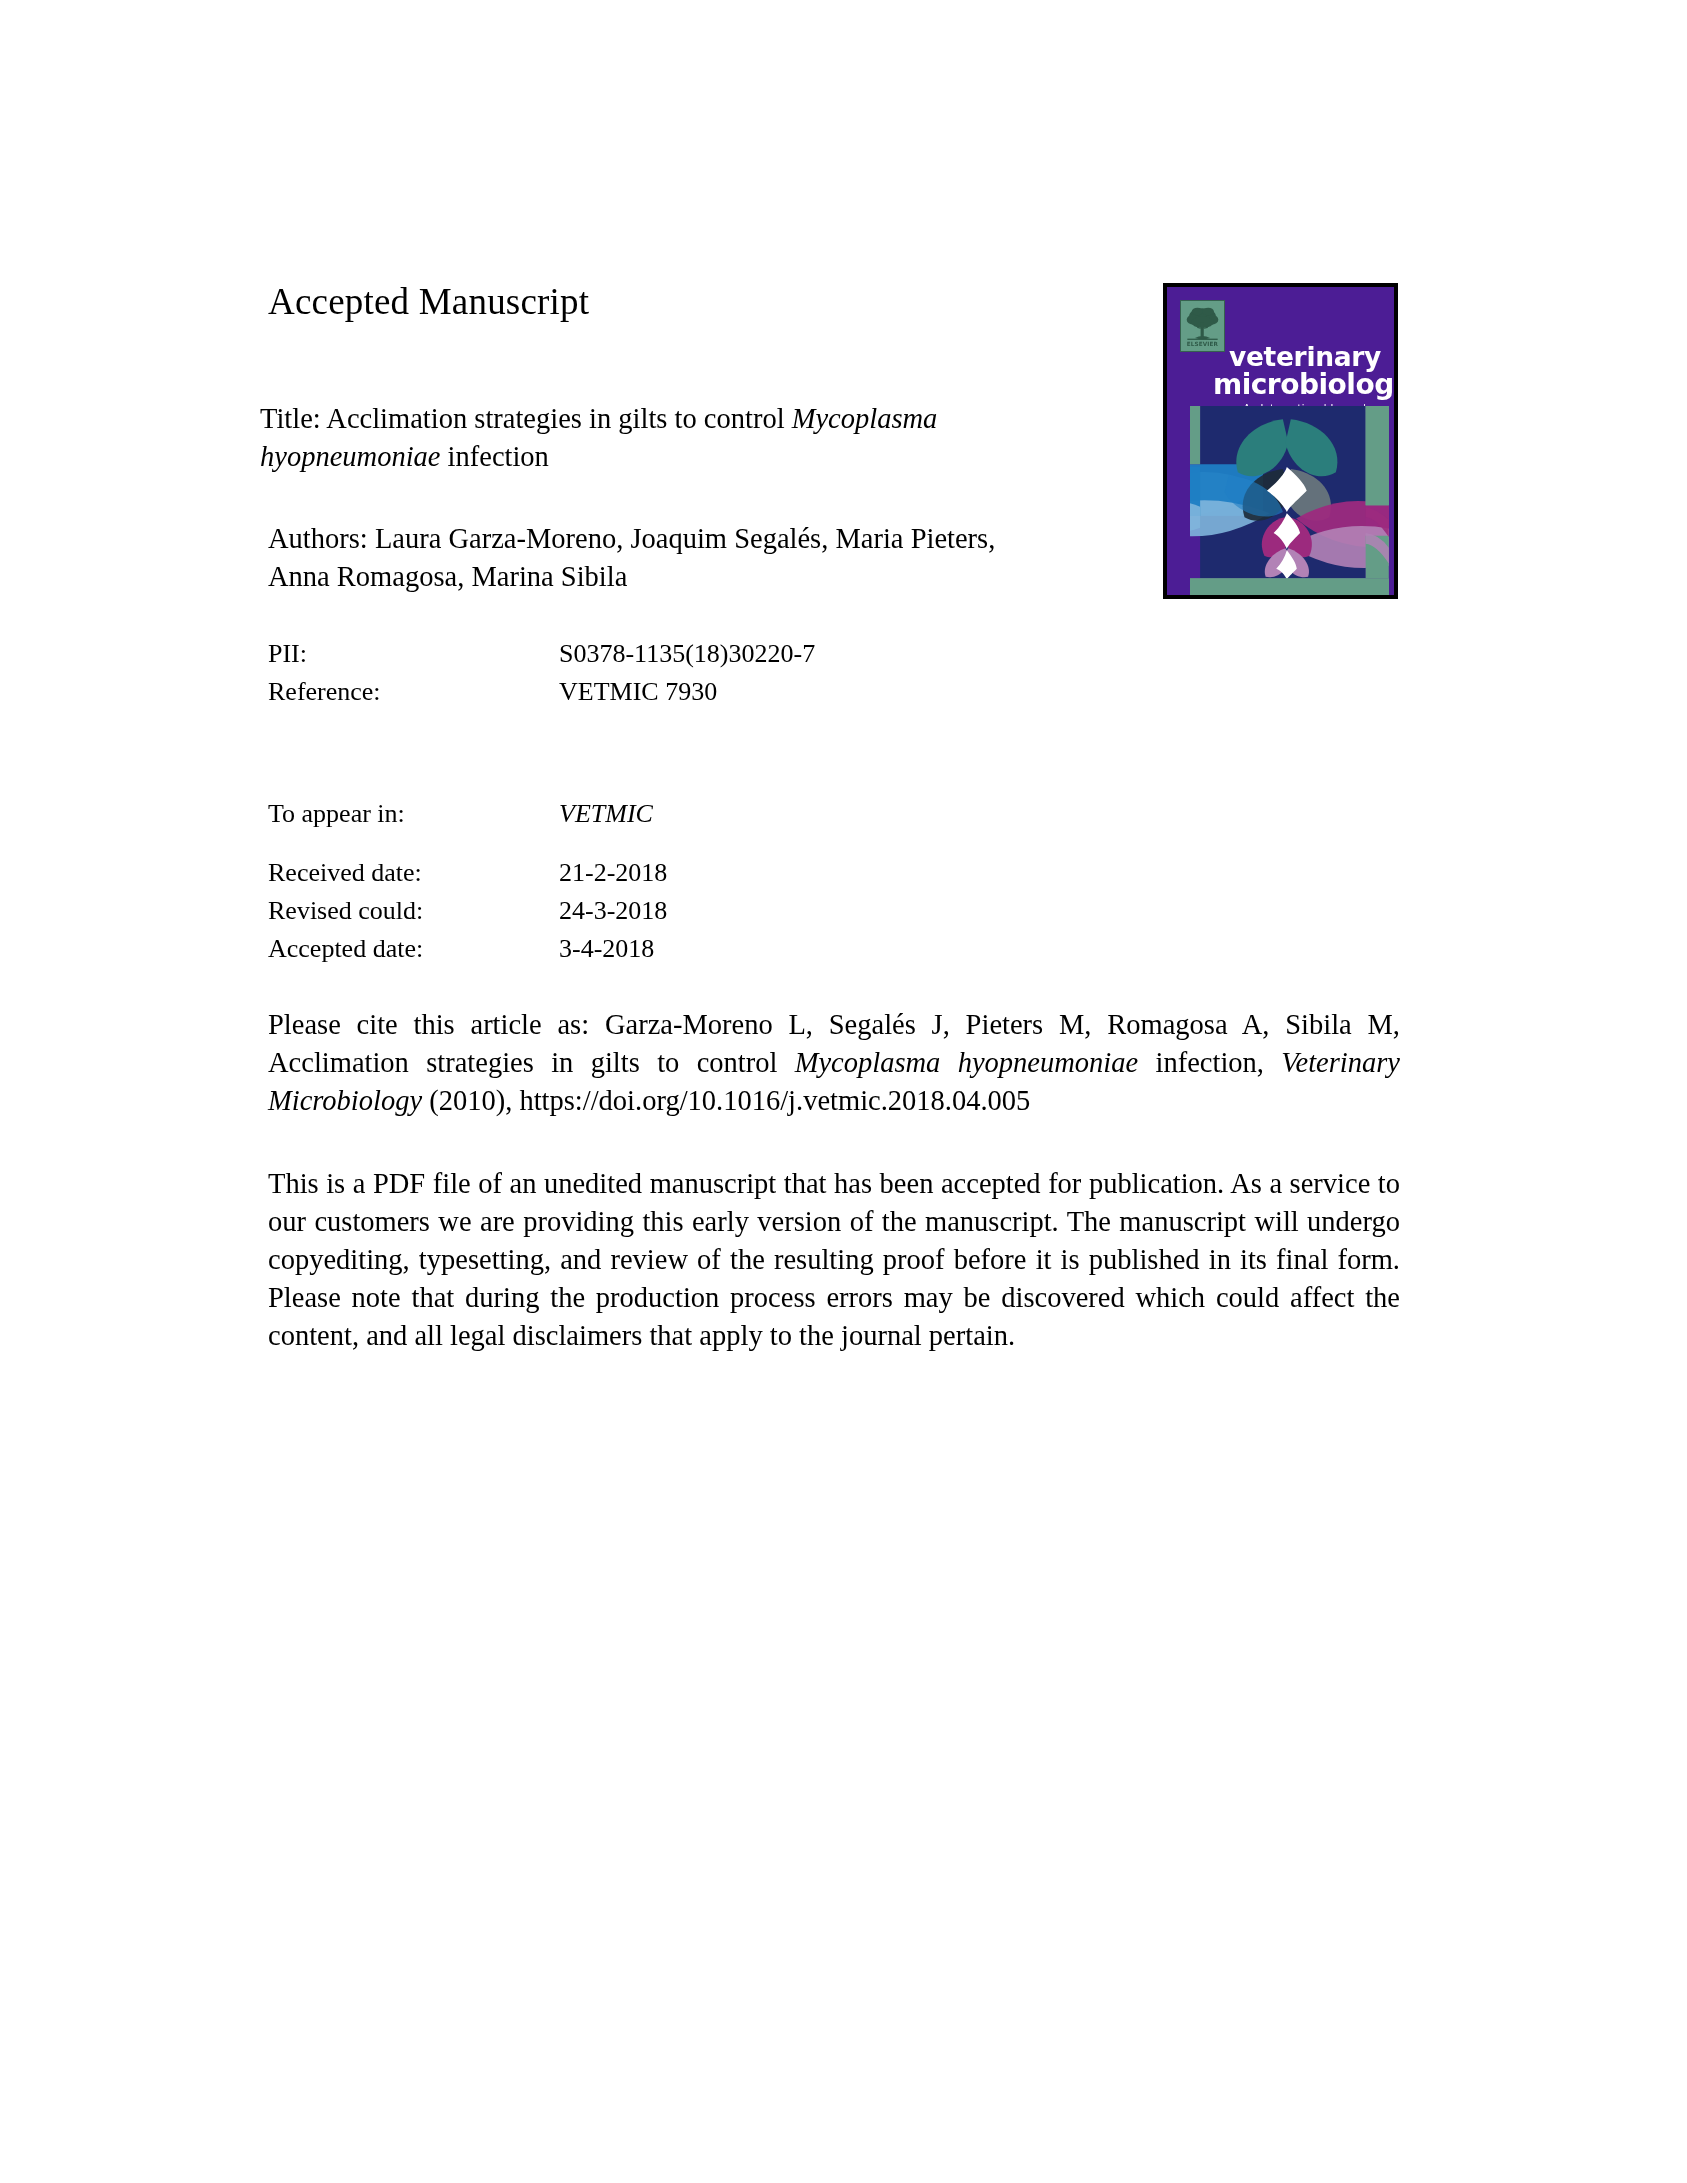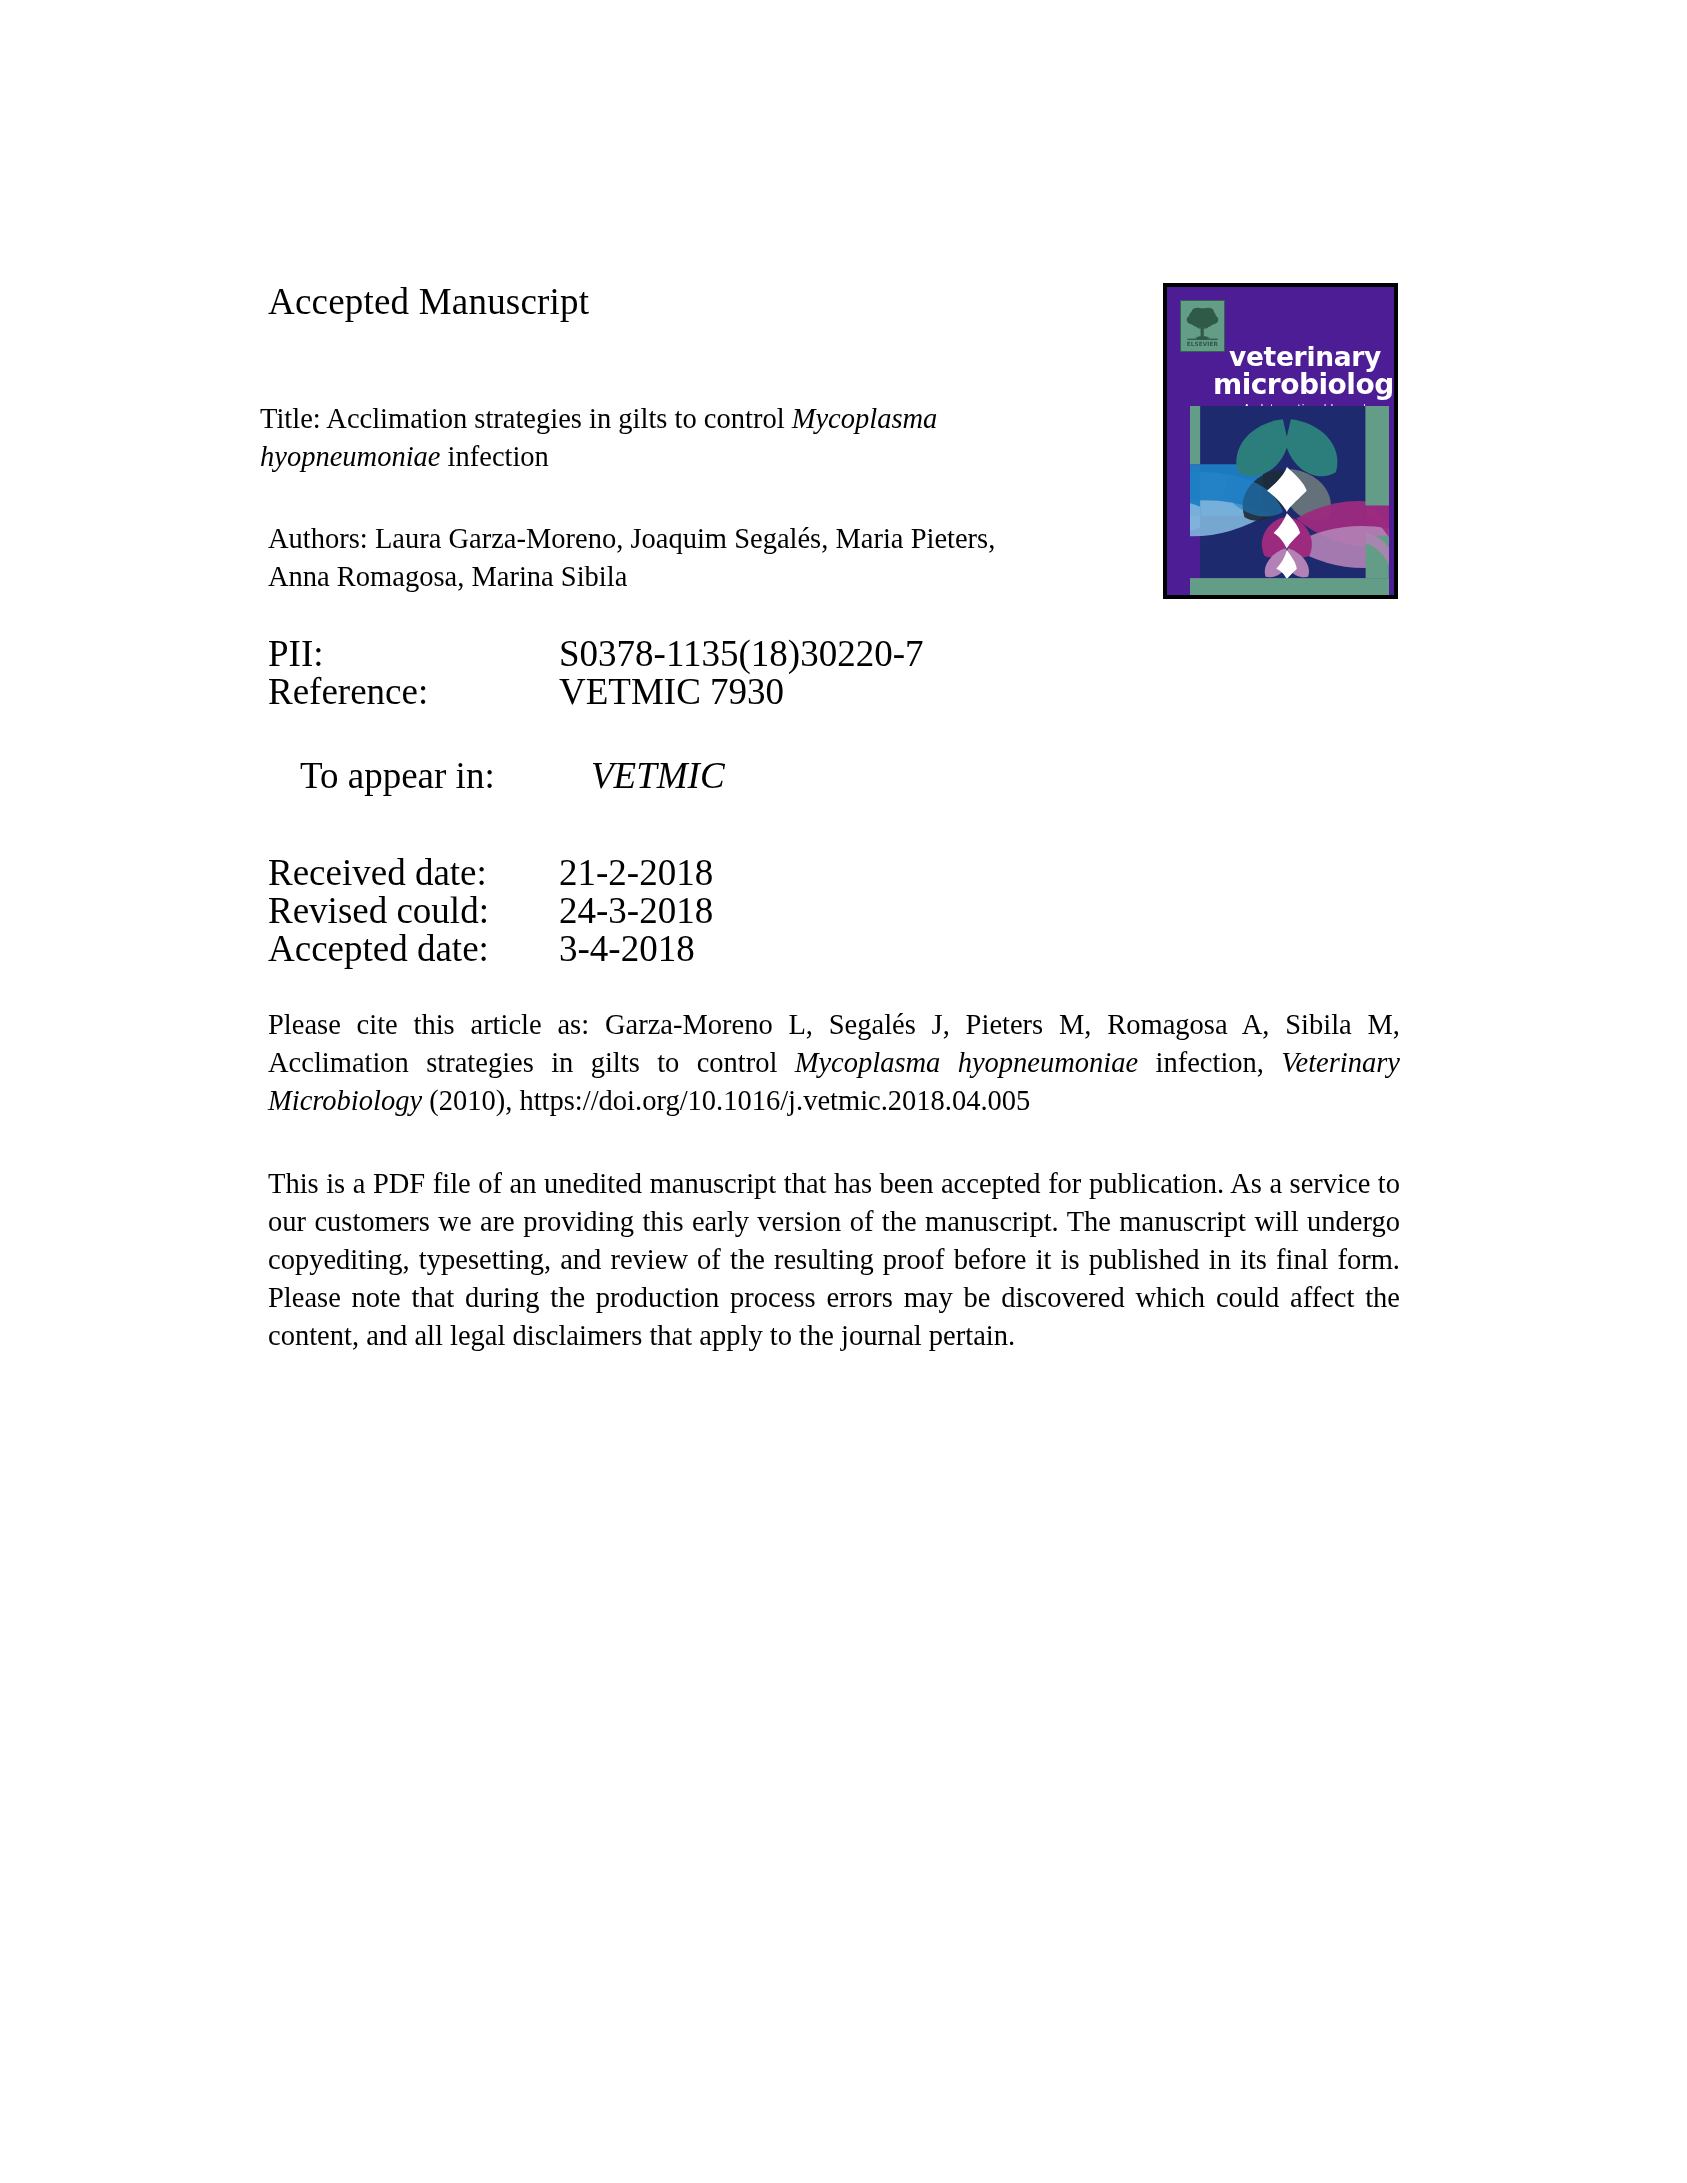--- a/index.html
+++ b/index.html
@@ -54,35 +54,35 @@
     top: 520px;
     width: 748px;
     font-size: 28.5px;
     line-height: 38px;
   }
 
   
   .meta-table {
     position: absolute;
     left: 268px;
-    font-size: 37px;
+    font-size: 26px;
     line-height: 38px;
     border-collapse: collapse;
   }
   .meta-table td {
     padding: 0;
     vertical-align: top;
     white-space: nowrap;
   }
   .meta-table td.meta-label { width: 291px; }
   .meta-table td.meta-value { width: 662px; }
   .meta-value.italic { font-style: italic; }
 
   #meta-ids   { top: 635px; }
-  #meta-appear{ top: 757px; margin-left: 32px; }
+  #meta-appear{ top: 795px; }
   #meta-dates { top: 854px; }
 
   
   .para {
     position: absolute;
     left: 268px;
     width: 1132px;
     font-size: 28.5px;
     line-height: 38px;
     text-align: justify;

